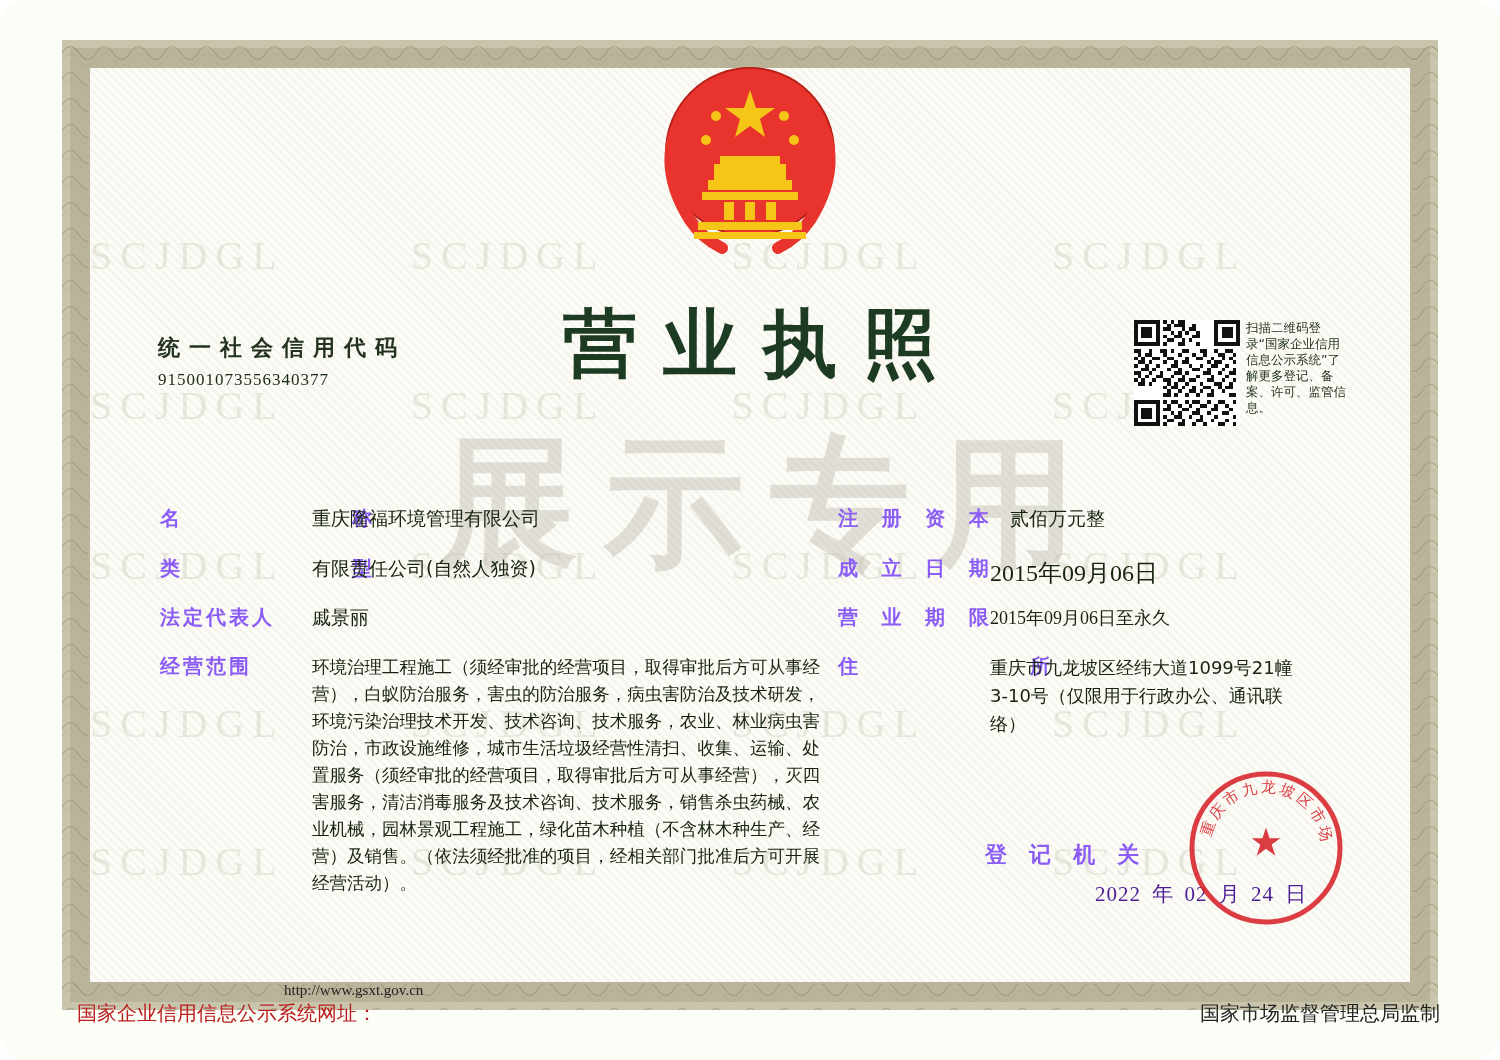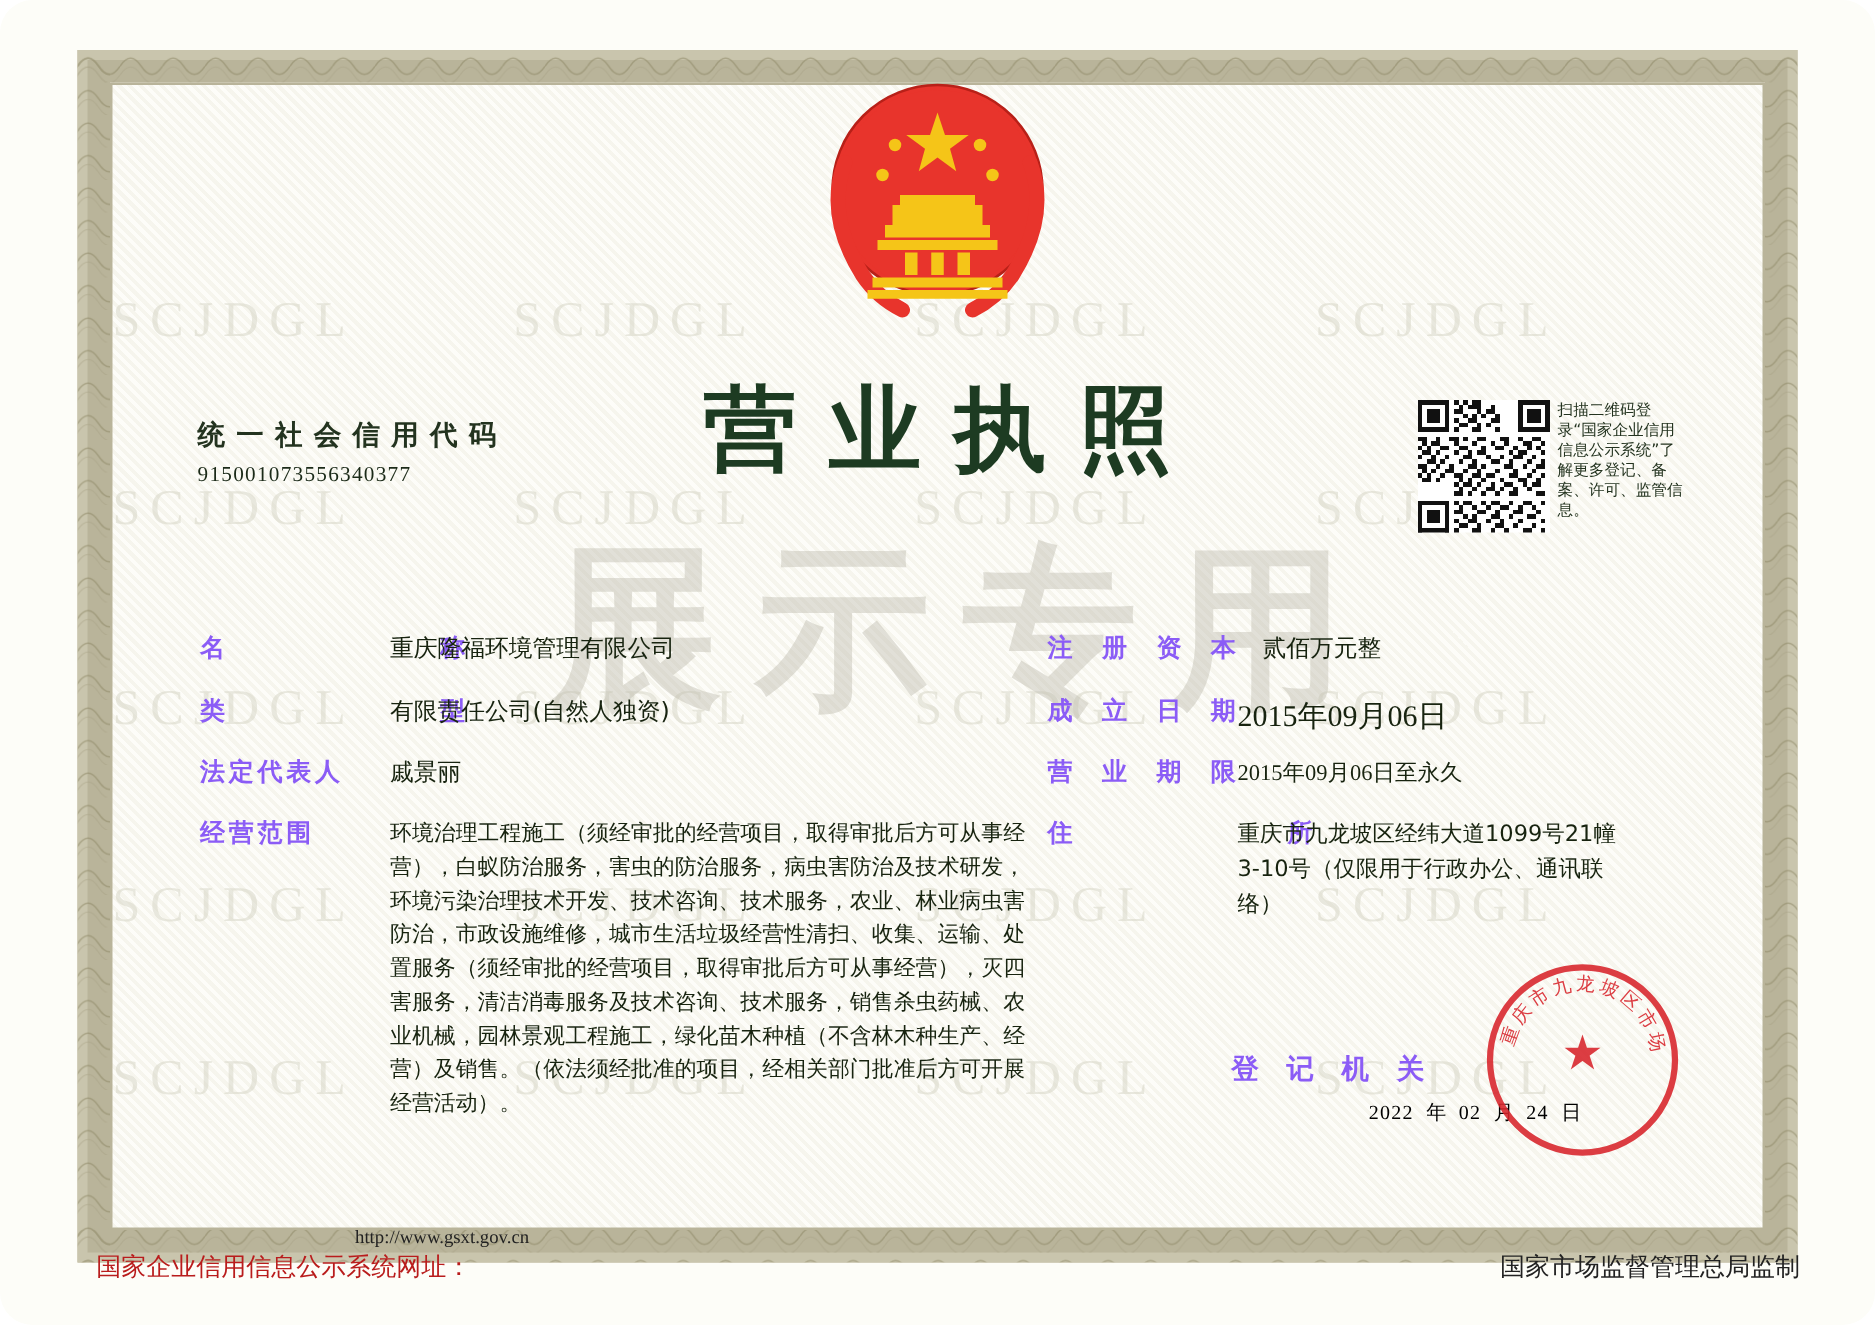--- a/index.html
+++ b/index.html
@@ -142,21 +142,21 @@
   #lbl-term{left:838px;top:604px;letter-spacing:9px;}
   #val-term{left:990px;top:606px;font-family:"Liberation Serif",serif;font-size:18px;}
   #lbl-addr{left:838px;top:653px;letter-spacing:44px;}
   #val-addr{left:990px;top:654px;width:320px;font-size:18px;line-height:28px;}
   
   #lbl-registry{
     left:985px;top:840px;font-size:22px;letter-spacing:8px;
   }
   .reg-date{
     position:absolute;left:1095px;top:880px;
-    font-size:16px;color:#000000;
+    font-size:21px;color:#4c1d95;
     font-family:"Liberation Serif", serif;
     white-space:nowrap;
   }
   .reg-date span.num{letter-spacing:1px;}
   .reg-date span.cn{font-family:"DejaVu Sans", sans-serif;padding:0 6px;}
   
   .seal{
     position:absolute;left:1186px;top:768px;width:160px;height:160px;
     pointer-events:none;
   }

